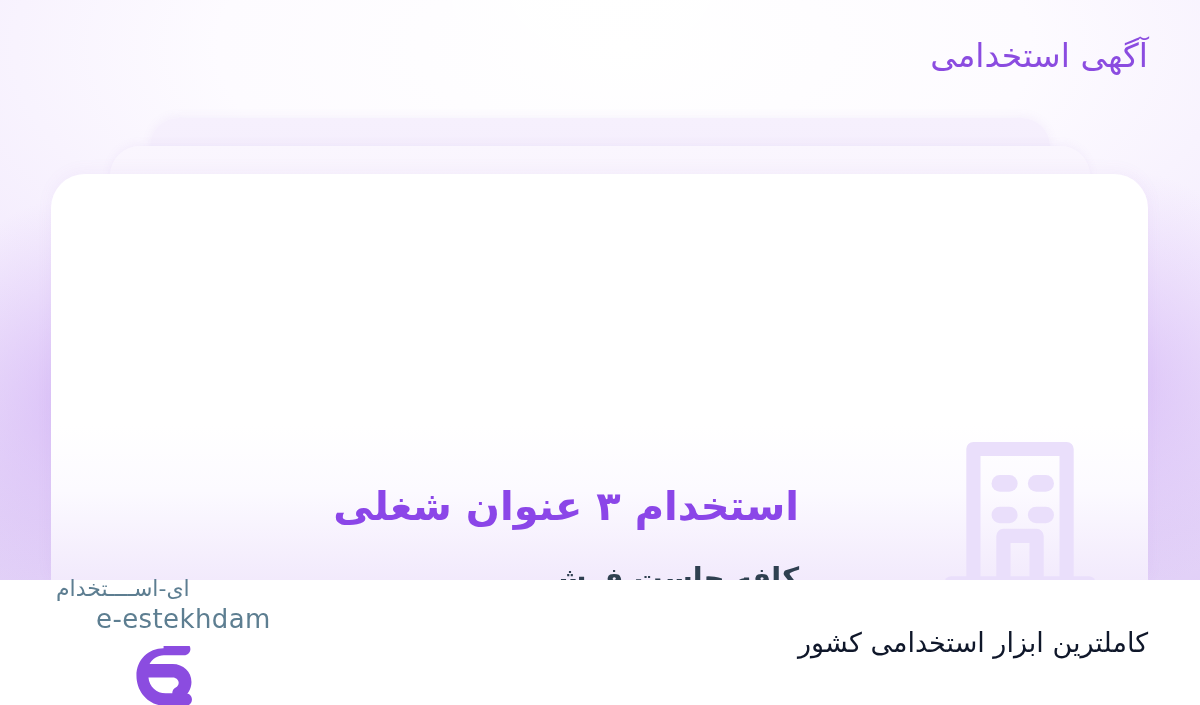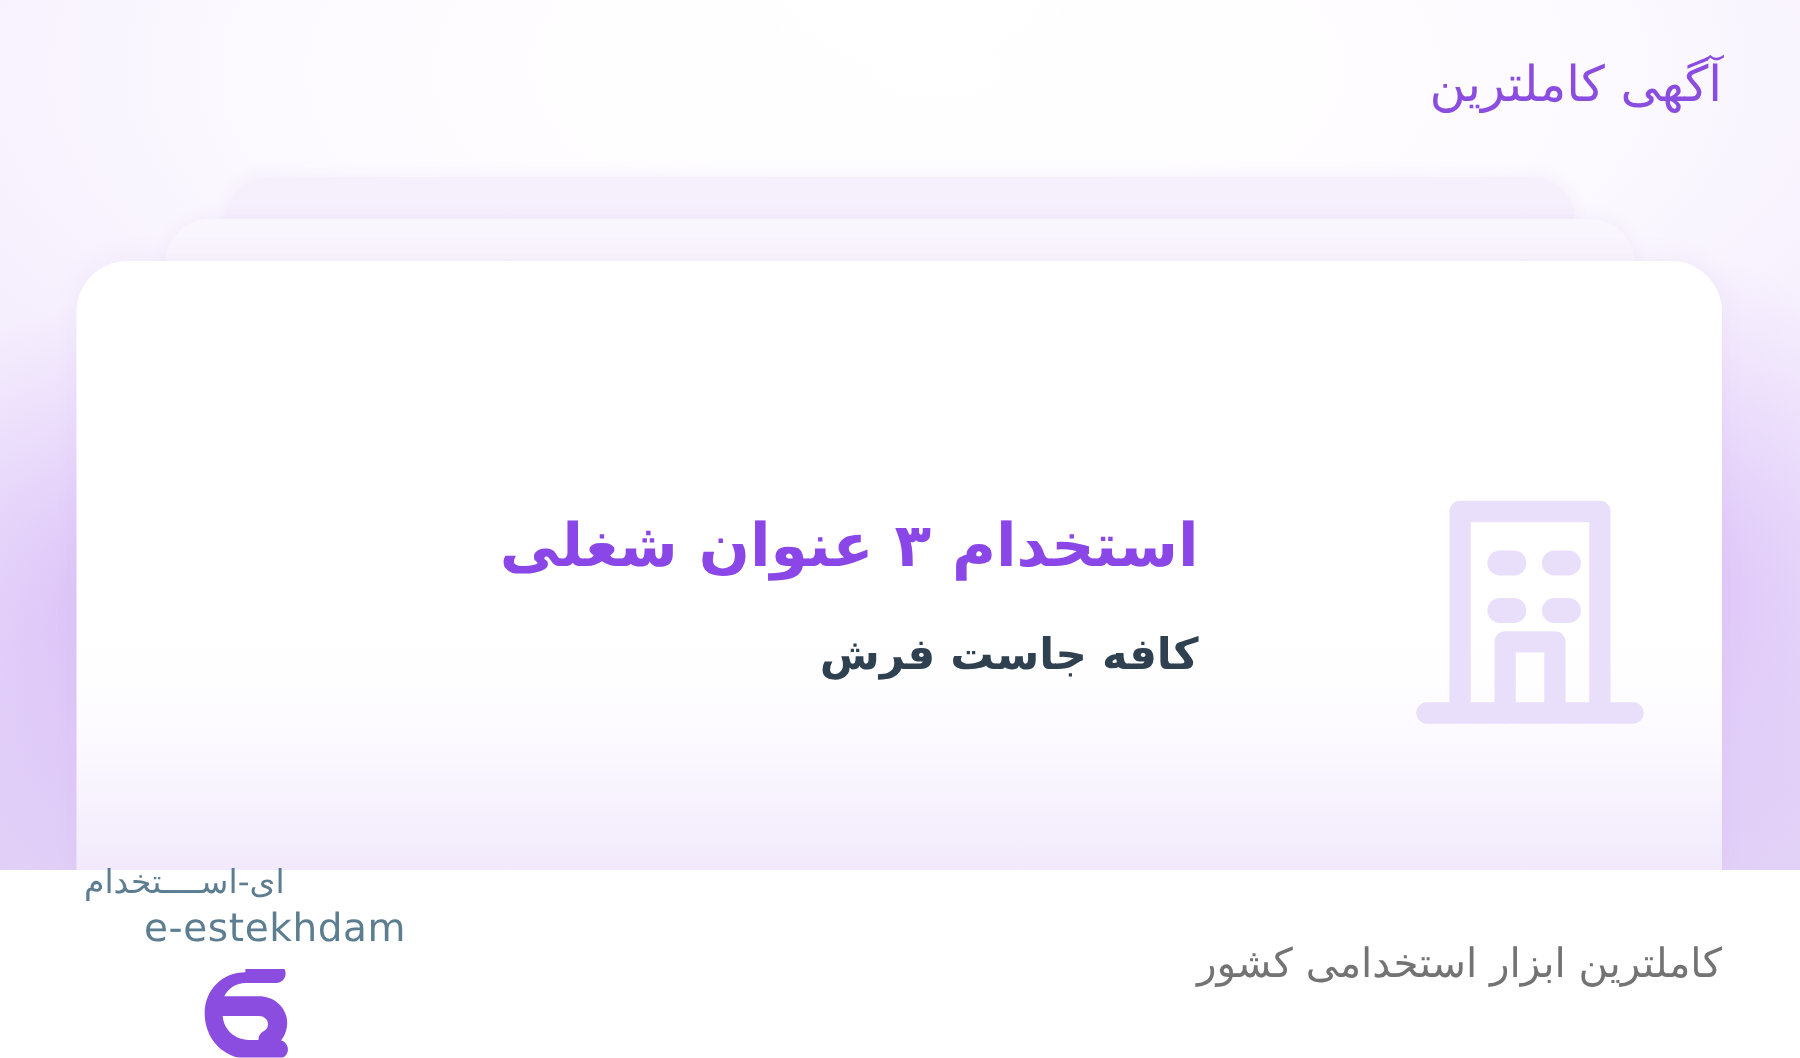--- a/index.html
+++ b/index.html
@@ -129,29 +129,29 @@
     background: linear-gradient(180deg, #ffffff 0%, #ffffff 62%, #fcfaff 78%, #f2eafc 100%);
     box-shadow: 0 -3px 16px rgba(150,110,210,.06);
     z-index: 3;
     overflow: hidden;
   }
 
   
   .card-body {
     position: absolute;
     left: 51px;
-    top: 167px;
+    top: 192px;
     width: 1097px;
     height: 406px;
     z-index: 4;
     box-sizing: border-box;
     padding: 0 49px 0 40px;
     display: flex;
     flex-direction: row;
-    align-items: center;
+    align-items: flex-end;
   }
 
   .logo-slot {
     flex: 0 0 auto;
     width: 300px;
     padding-top: 70px;
     display: flex;
     justify-content: flex-start;
   }
   .building-icon {
@@ -207,21 +207,21 @@
     align-items: center;
     justify-content: space-between;
     padding: 0 52px 0 56px;
     box-sizing: border-box;
     z-index: 7;
   }
   .footer-tagline {
     font-family: "DejaVu Sans", "Liberation Sans", sans-serif;
     font-size: 27px;
     font-weight: 400;
-    color: #737373;
+    color: #0f172a;
     direction: rtl;
     white-space: nowrap;
     line-height: 1.3;
   }
   .brand {
     display: flex;
     flex-direction: column;
     align-items: center;
     gap: 14px;
   }
@@ -262,21 +262,21 @@
 
 <div class="poster">
 
   <div class="stage">
     <div class="stage-glow-top"></div>
     <div class="stage-glow-left"></div>
     <div class="stage-glow-right"></div>
   </div>
 
   <div class="header">
-    <div class="header-fa">آگهی کاملترین</div>
+    <div class="header-fa">آگهی استخدامی</div>
   </div>
 
   <div class="card-back"></div>
   <div class="card-mid"></div>
   <div class="card-front"></div>
 
   <div class="card-body">
 
     <div class="logo-slot">
       <svg class="building-icon" viewBox="0 0 100 104" aria-hidden="true">

